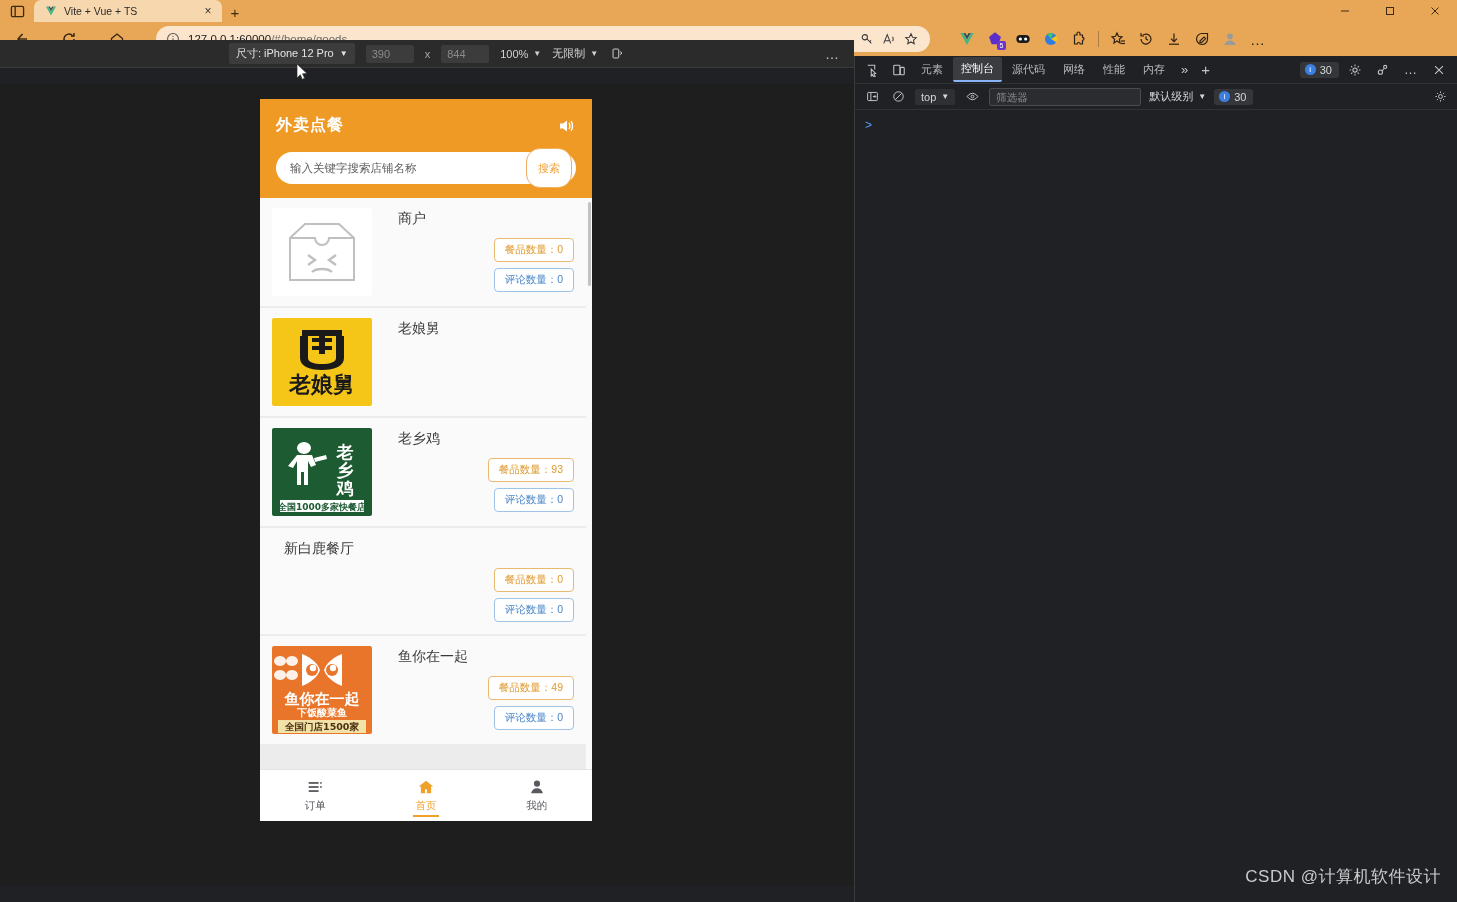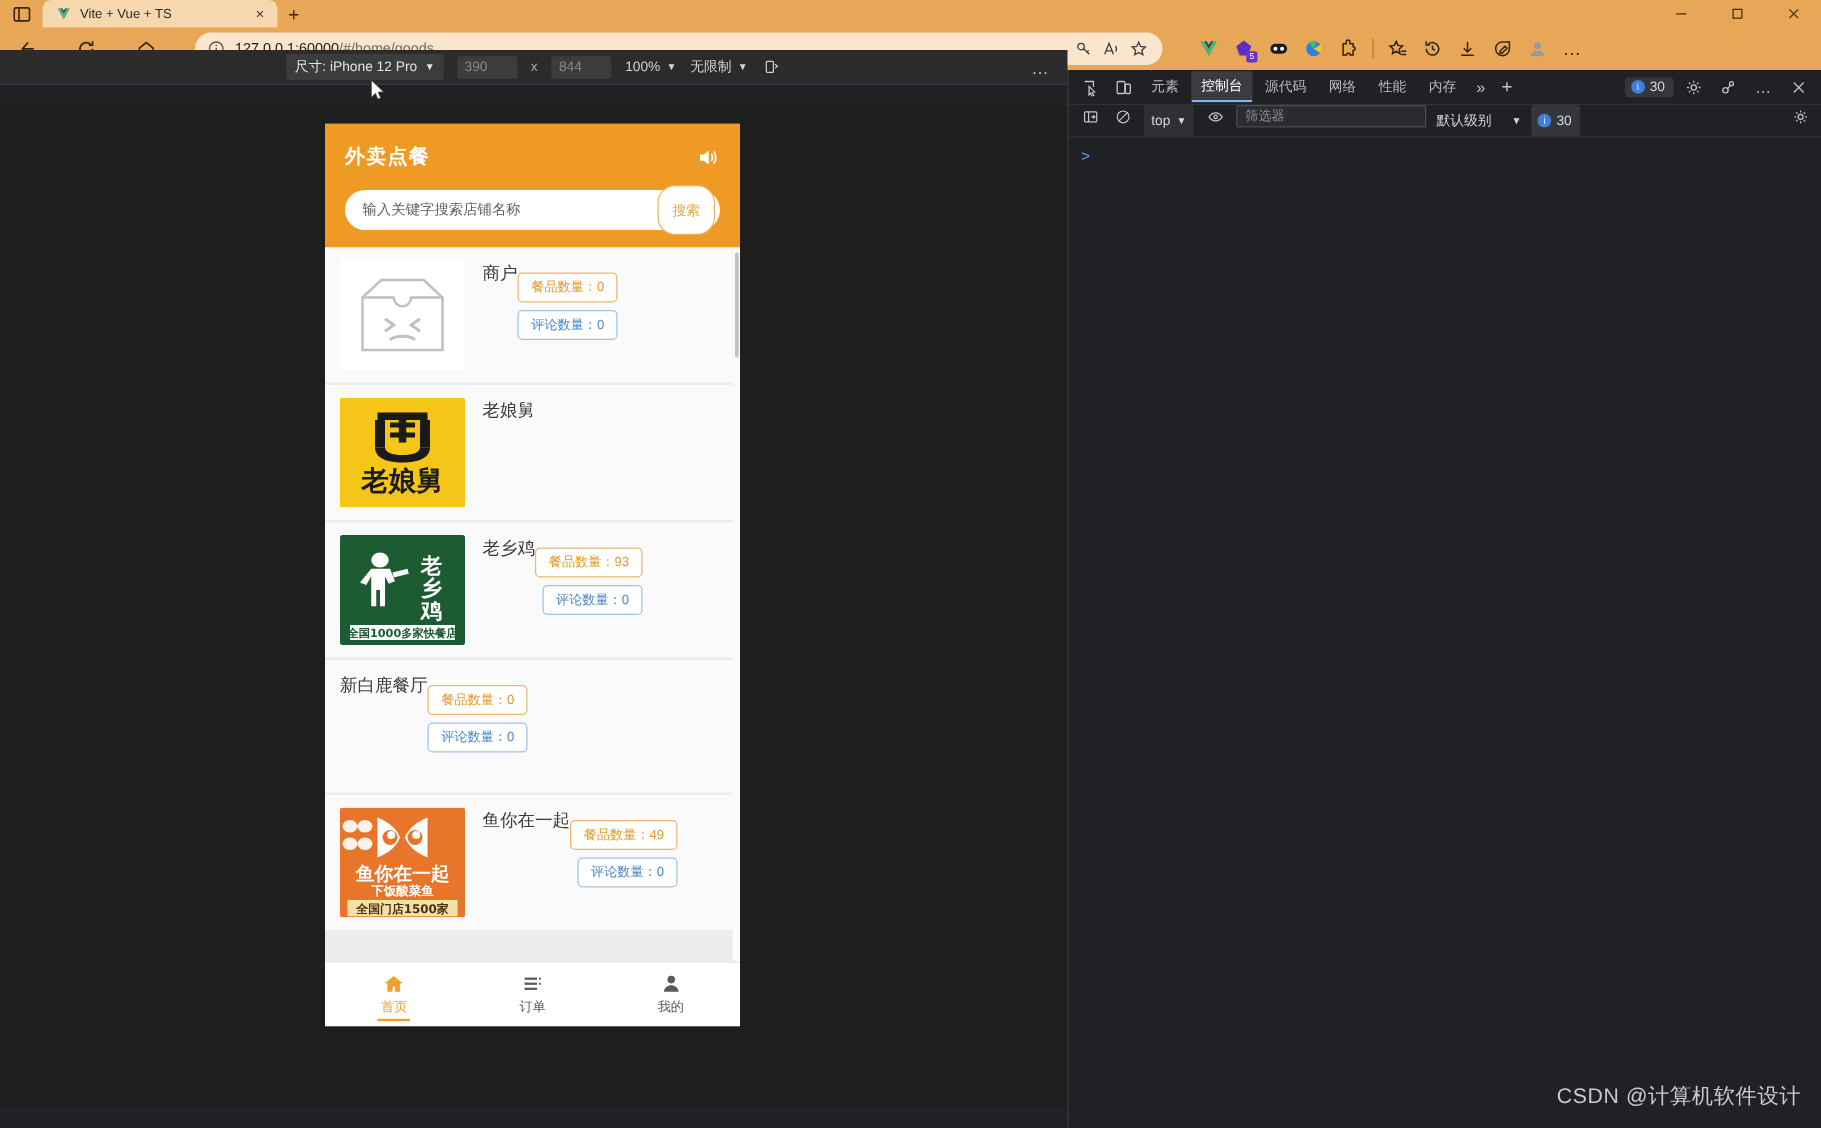--- a/index.html
+++ b/index.html
@@ -161,21 +161,21 @@
   .shop-item {
     background: #fafafa; display: flex; align-items: flex-start;
     padding: 10px 12px 10px 12px; gap: 14px;
     border-bottom: 2px solid #ececec; min-height: 108px;
   }
   .shop-logo {
     width: 100px; height: 88px; flex: none; border-radius: 2px;
     overflow: hidden; position: relative; background: #fff;
   }
   .shop-logo svg { display: block; width: 100%; height: 100%; }
-  .shop-right { flex: 1; display: flex; flex-direction: row; min-width: 0; }
+  .shop-right { flex: 1; display: flex; flex-direction: column; min-width: 0; margin-left: 12px; }
   .shop-name { font-size: 14px; color: #3a3a3a; margin-top: 2px; }
   .badges { margin-top: 10px; display: flex; flex-direction: column; align-items: flex-end; gap: 6px; }
   .badge {
     border-radius: 4px; font-size: 10.5px; padding: 4px 10px; background: #fff;
     white-space: nowrap;
   }
   .badge-goods { border: 1px solid #e8b96f; color: #e09a2e; }
   .badge-comment { border: 1px solid #9ec3e6; color: #4a86c8; }
 
   .scrollbar-track {
@@ -232,36 +232,36 @@
   .dt-plus { color: #c3c4c6; font-size: 15px; padding: 0 5px; }
   .dt-right { margin-left: auto; display: flex; align-items: center; gap: 4px; }
   .err-badge {
     display: flex; align-items: center; gap: 4px; background: #35363a;
     border-radius: 3px; padding: 2px 7px 2px 5px; font-size: 11px; color: #d6d7d8;
   }
   .err-dot { width: 11px; height: 11px; border-radius: 50%; background: #3d7fe0;
     color: #fff; font-size: 8px; display: flex; align-items: center; justify-content: center; }
 
   .dt-console-toolbar {
-    height: 26px; display: flex; gap: 8px;
+    height: 26px; display: flex; align-items: center; gap: 8px;
     padding: 0 8px; border-bottom: 1px solid #313235; flex: none;
   }
   .ct-ico { width: 18px; height: 18px; display: flex; align-items: center; justify-content: center; color: #c3c4c6; }
   .ct-ico svg { width: 13px; height: 13px; }
   .ct-select {
     display: flex; align-items: center; gap: 5px; color: #d5d6d8; font-size: 11px;
     background: #2f3033; border-radius: 2px; padding: 2px 6px;
   }
   .ct-filter {
     width: 152px; height: 18px; background: #2b2c2f; border: 1px solid #4a4b4e;
     border-radius: 2px; padding: 0 6px; color: #9aa0a6; font-size: 10.5px;
     outline: none; font-family: "Liberation Sans", "DejaVu Sans", sans-serif;
   }
   .ct-filter::placeholder { color: #8b8f94; }
-  .ct-level { display: flex; align-items: center; gap: 16px; color: #d5d6d8; font-size: 11px; }
+  .ct-level { display: flex; align-items: center; gap: 5px; color: #d5d6d8; font-size: 11px; }
   .ct-gear { margin-left: auto; color: #c3c4c6; }
 
   .dt-console-body { flex: 1; position: relative; }
   .console-prompt {
     position: absolute; top: 8px; left: 10px; color: #5c9bf5; font-size: 12px;
   }
 
   .watermark {
     position: absolute; right: 16px; bottom: 14px;
     color: #c9cacc; font-size: 17px; letter-spacing: .5px;
@@ -590,39 +590,39 @@
           </div>
 
         </div>
         <div class="scrollbar-track">
           <div class="scrollbar-thumb"></div>
         </div>
       </div>
 
       <div class="tabbar">
         <div class="tabbar-item">
-          <span class="tabbar-ico active">
-            <svg viewBox="0 0 20 20" fill="currentColor">
-                <path d="M10 3l8 6.5h-2.3V17H11v-4.4H9V17H4.3V9.5H2z"></path>
-              </svg>
-          </span>
-          <span class="tabbar-label active">首页</span>
-          <span class="tabbar-underline"></span>
-        </div>
-        <div class="tabbar-item">
           <span class="tabbar-ico">
             <svg viewBox="0 0 20 20" fill="currentColor">
                 <rect x="3" y="4.5" width="11" height="2"></rect>
                 <rect x="3" y="9" width="11" height="2"></rect>
                 <rect x="3" y="13.5" width="11" height="2"></rect>
                 <circle cx="16.6" cy="5.5" r="1"></circle>
                 <circle cx="16.6" cy="10" r="1"></circle>
               </svg>
           </span>
           <span class="tabbar-label">订单</span>
+        </div>
+        <div class="tabbar-item">
+          <span class="tabbar-ico active">
+            <svg viewBox="0 0 20 20" fill="currentColor">
+                <path d="M10 3l8 6.5h-2.3V17H11v-4.4H9V17H4.3V9.5H2z"></path>
+              </svg>
+          </span>
+          <span class="tabbar-label active">首页</span>
+          <span class="tabbar-underline"></span>
         </div>
         <div class="tabbar-item">
           <span class="tabbar-ico">
             <svg viewBox="0 0 20 20" fill="currentColor">
                 <circle cx="10" cy="6.3" r="3.4"></circle>
                 <path d="M3.4 17c.7-3.6 3.4-5.6 6.6-5.6s5.9 2 6.6 5.6z"></path>
               </svg>
           </span>
           <span class="tabbar-label">我的</span>
         </div>

